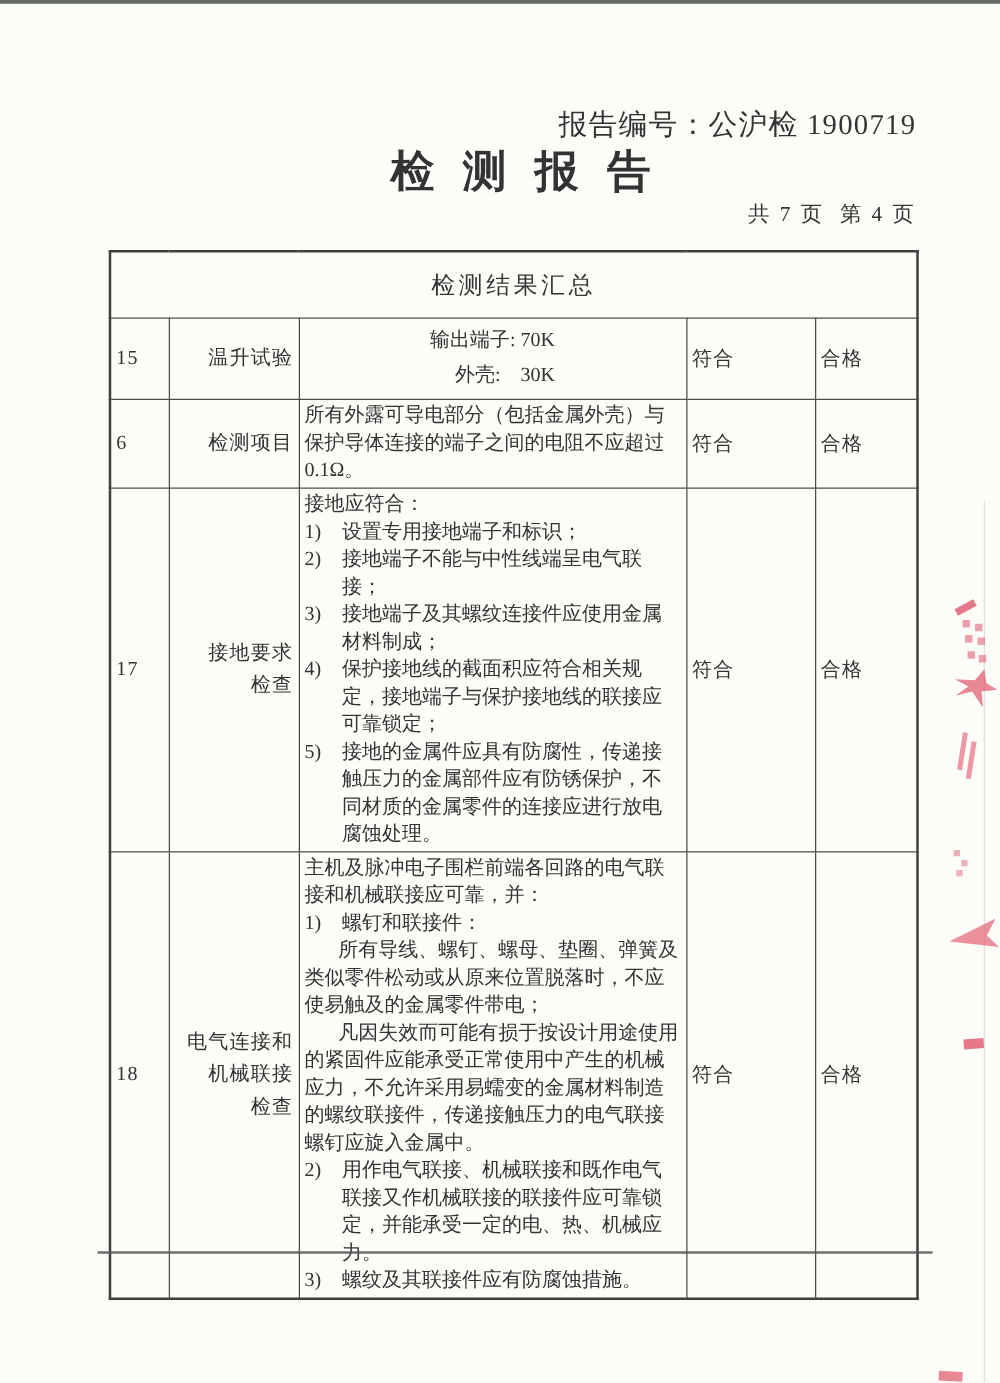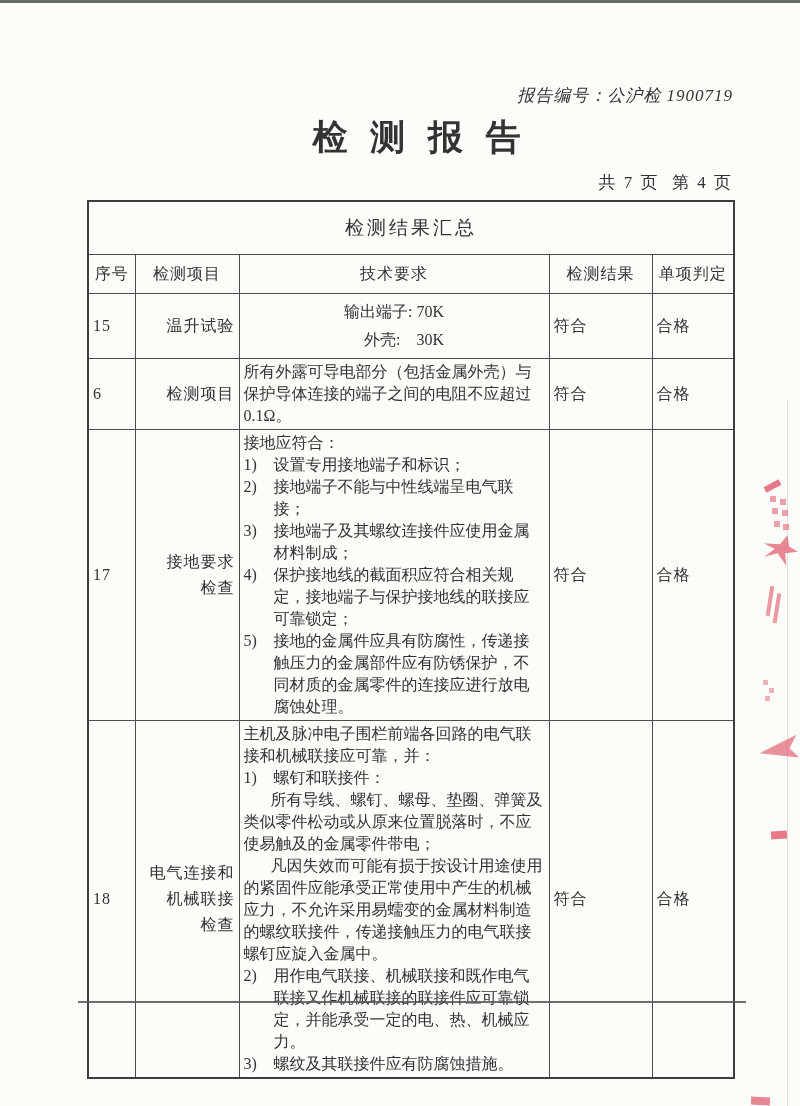--- a/index.html
+++ b/index.html
@@ -18,30 +18,30 @@
   .scan-edge-top{
     position:absolute;top:0;left:0;width:100%;height:3px;
     background:#4a5247;opacity:.85;
   }
   .page-edge-line{
     position:absolute;left:787px;top:400px;bottom:0;width:1px;
     background:#e2e2da;
   }
   .report-no{
     position:absolute;top:84px;right:67px;
-    font-size:17px;letter-spacing:1px;white-space:pre;font-style:italic;
+    font-size:23px;letter-spacing:1px;white-space:pre;
   }
   .doc-title{
     position:absolute;top:114px;left:0;width:100%;
     text-align:center;
     font-size:35px;font-weight:bold;
     letter-spacing:7px;white-space:pre;padding-left:20px;
   }
   .page-info{
-    position:absolute;top:171px;right:67px;
+    position:absolute;top:160px;right:67px;
     font-size:17px;white-space:pre;letter-spacing:2px;
   }
   table.report-table{
     position:absolute;top:200px;left:87px;
     width:646px;
     border-collapse:collapse;table-layout:fixed;
     font-size:16px;color:#333;
   }
   .report-table td,.report-table th{
     border:1px solid #4c4c4c;
@@ -109,27 +109,20 @@
       <col style="width:47px">
         <col style="width:104px">
         <col style="width:310px">
       <col style="width:103px">
         <col style="width:82px">
     </colgroup>
     <thead>
       <tr>
         <td class="tbl-title-cell" colspan="5">检测结果汇总</td>
       </tr>
-      <tr class="hdr-row">
-        <th>序号</th>
-        <th>检测项目</th>
-        <th>技术要求</th>
-        <th>检测结果</th>
-        <th>单项判定</th>
-      </tr>
     </thead>
     <tbody>
         <tr class="row-0">
           <td class="cell-no">15</td>
           <td class="cell-item">温升试验</td>
           <td class="cell-req req-center"><div class="req-inner"><div class="blk-line">输出端子: 70K</div><div class="blk-line">外壳:    30K</div></div></td>
           <td class="cell-result">符合</td>
           <td class="cell-verdict">合格</td>
         </tr>
         <tr class="row-1">

